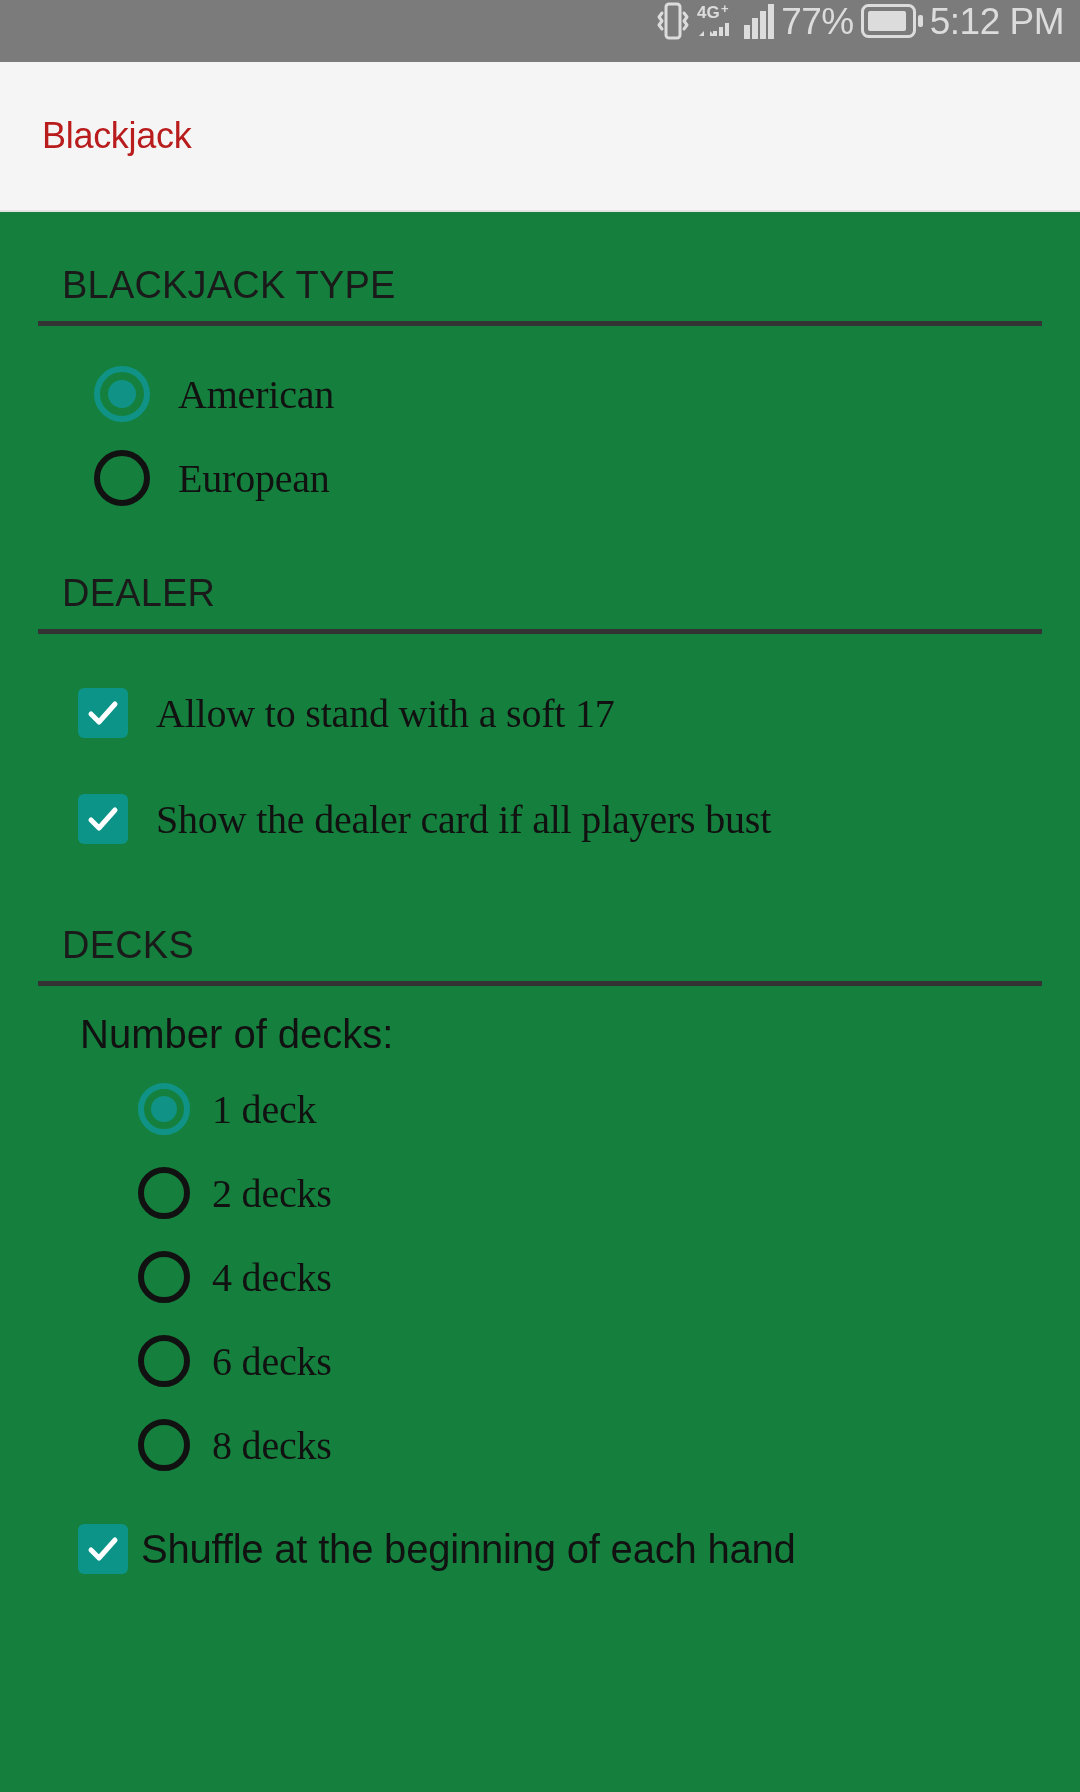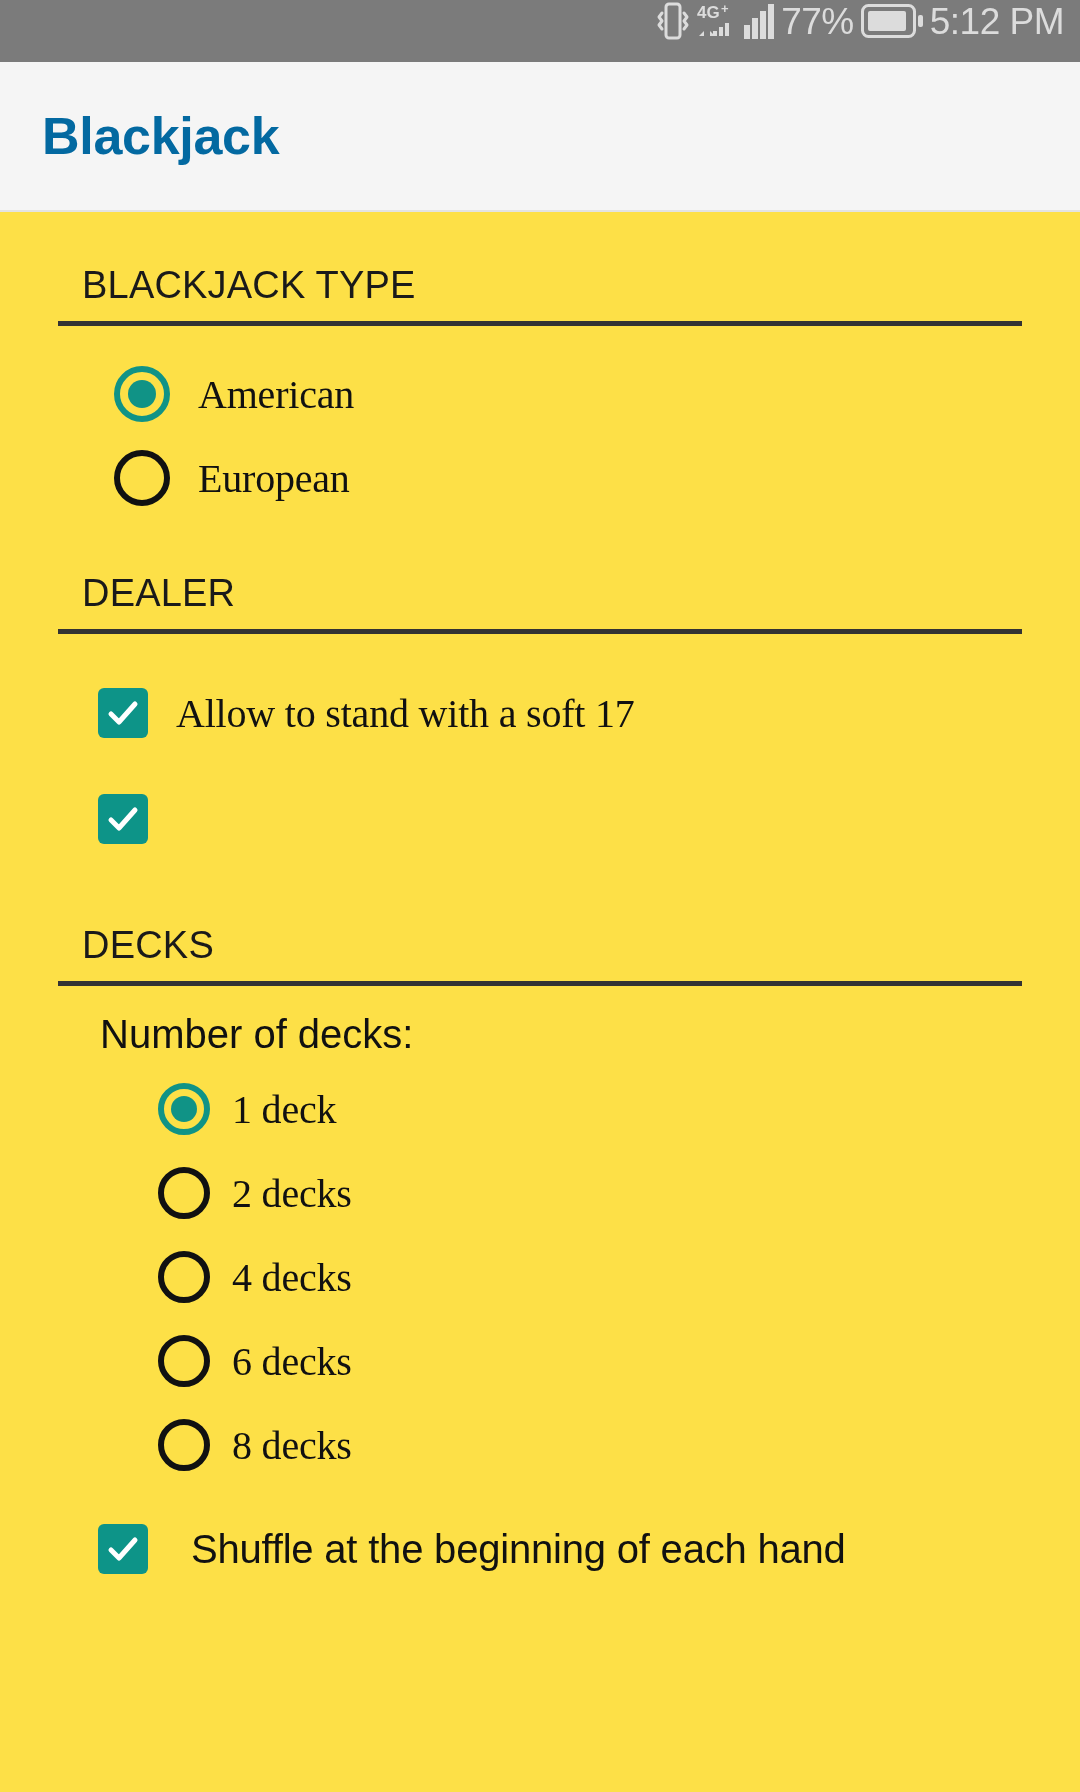--- a/index.html
+++ b/index.html
@@ -47,31 +47,31 @@
   #app-bar {
     height: 150px;
     background: #f5f5f5;
     display: flex;
     align-items: center;
     padding-left: 42px;
     box-sizing: border-box;
     border-bottom: 2px solid #e3e3e3;
   }
   #app-title {
-    font-size: 52px;
-    font-weight: bold;
-    color: #0369a1;
+    font-size: 36px;
+    font-weight: normal;
+    color: #b91c1c;
     letter-spacing: -0.3px;
   }
 
   
   #content {
-    padding: 0 58px;
+    padding: 0 38px;
     box-sizing: border-box;
-    background: #fde047;
+    background: #15803d;
     height: calc(1792px - 62px - 150px);
   }
 
   .section-header {
     font-size: 38px;
     color: #1a1a1a;
     padding-top: 52px;
     padding-left: 24px;
     padding-bottom: 14px;
     letter-spacing: 0.2px;
@@ -155,21 +155,21 @@
   #dealer-options .opt-row { height: 106px; padding-left: 40px; gap: 28px; text-align: center; }
 
   #decks-body { padding-top: 26px; }
   #decks-label {
     font-size: 40px;
     color: #111111;
     padding-left: 42px;
     padding-bottom: 10px;
   }
   #deck-options .opt-row { height: 84px; padding-left: 100px; gap: 22px; }
-  #shuffle-row { height: 96px; padding-left: 40px; gap: 43px; display:flex; align-items:center; margin-top: 14px; }
+  #shuffle-row { height: 96px; padding-left: 40px; gap: 13px; display:flex; align-items:center; margin-top: 14px; }
 </style>
 </head>
 <body>
 
 <div id="status-bar">
   <div class="sb-group">
 
     <span class="sb-icon">
       <svg width="34" height="40" viewBox="0 0 34 40">
         <rect x="10" y="3" width="14" height="34" rx="3" fill="none" stroke="#dcdcdc" stroke-width="3"></rect>
@@ -247,20 +247,21 @@
             </svg>
         </span>
         <span class="opt-label">Allow to stand with a soft 17</span>
       </div>
       <div class="opt-row">
         <span class="checkbox">
           <svg width="40" height="40" viewBox="0 0 40 40">
               <path d="M8 21 L16 29 L32 11" fill="none" stroke="#ffffff" stroke-width="5" stroke-linecap="round" stroke-linejoin="round"></path>
             </svg>
         </span>
+        <span class="opt-label">Show the dealer card if all players bust</span>
       </div>
     </div>
   </div>
 
   <div>
     <div class="section-header">DECKS</div>
     <div class="section-rule"></div>
 
     <div id="decks-body">
       <div id="decks-label">Number of decks:</div>

